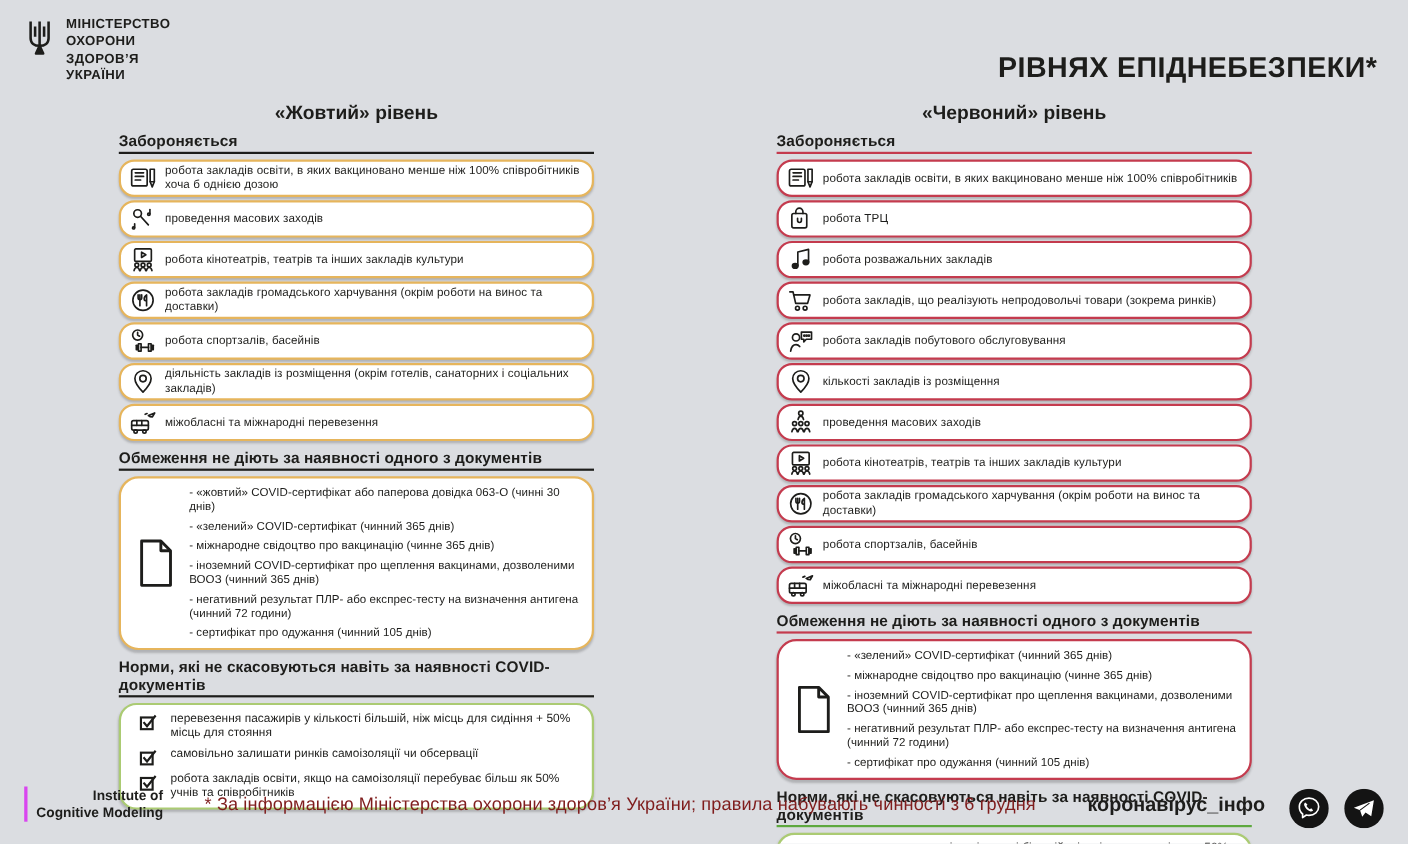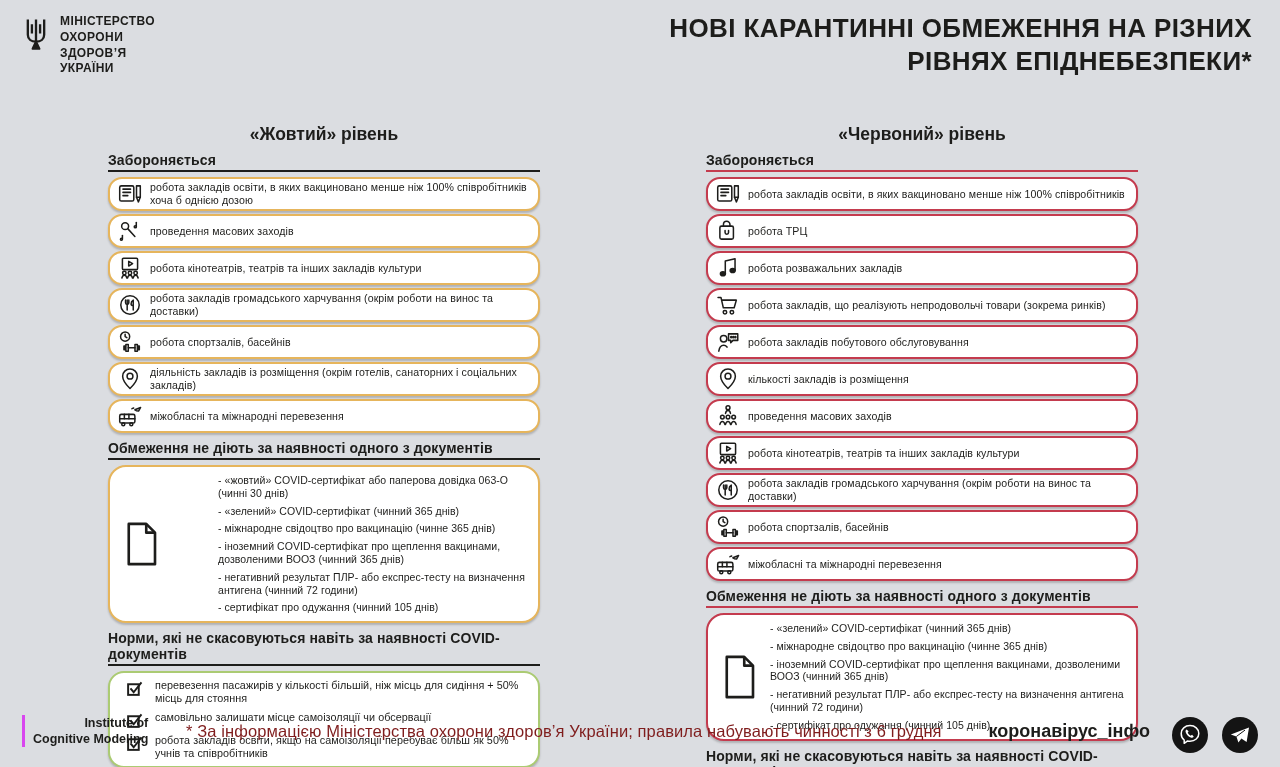--- a/index.html
+++ b/index.html
@@ -10,21 +10,21 @@
   }
   
   .logo{position:absolute;top:14px;left:22px;display:flex;gap:10px;align-items:flex-start;}
   .logo .emblem{width:28px;height:46px;display:block;}
   .logo-text{font-weight:700;font-size:12px;line-height:1.32;letter-spacing:.4px;}
   .main-title{
     position:absolute;top:12px;right:28px;margin:0;text-align:right;
     font-size:26px;line-height:1.27;font-weight:700;letter-spacing:.4px;
   }
   
-  .column{position:absolute;top:92px;width:432px;margin-top:32px;}
+  .column{position:absolute;top:92px;width:432px;}
   #col-0{left:108px;}
   #col-1{left:706px;}
   .col-header{margin:0 0 6px 0;text-align:center;font-size:17.5px;font-weight:700;}
   .section-title{
     font-size:14px;font-weight:700;padding-bottom:2px;margin:7px 0 5px 0;
     border-bottom:2.5px solid #1d1d1b;letter-spacing:.1px;
   }
   .items{display:flex;flex-direction:column;gap:3px;}
   .item{
     display:flex;align-items:center;background:#fff;border:2px solid;
@@ -70,21 +70,21 @@
       </svg></span>
   <div class="logo-text">
     <div>МІНІСТЕРСТВО</div>
     <div>ОХОРОНИ</div>
     <div>ЗДОРОВ’Я</div>
     <div>УКРАЇНИ</div>
   </div>
 </div>
 
 <h1 class="main-title">
-  <span>НОВІ КАРАНТИННІ ОБМЕЖЕННЯ НА РІЗНИХ</span><br>
+  <br>
   <span>РІВНЯХ ЕПІДНЕБЕЗПЕКИ*</span>
 </h1>
 
 <section class="column" id="col-0">
   <h2 class="col-header">«Жовтий» рівень</h2>
   <div class="section-title" style="border-bottom-color: rgb(29, 29, 27);">Забороняється</div>
   <div class="items">
       <div class="item" style="border-color: rgb(230, 181, 92);">
         <span class="icon">
           <svg width="26" height="26" viewBox="0 0 24 24" fill="none" stroke="#1d1d1b" stroke-width="1.4" stroke-linecap="round" stroke-linejoin="round">
@@ -165,21 +165,21 @@
             <path d="M2.5 14.5h14"></path>
             <path d="M6.8 10.5v4M11 10.5v4"></path>
             <circle cx="5.8" cy="19.6" r="1.4"></circle>
             <circle cx="13.2" cy="19.6" r="1.4"></circle>
           </svg>
         </span>
         <span class="txt">міжобласні та міжнародні перевезення</span>
       </div>
     </div>
   <div class="section-title" style="border-bottom-color: rgb(29, 29, 27);">Обмеження не діють за наявності одного з документів</div>
-  <div class="docs-box" style="border-color: rgb(230, 181, 92); gap: 46px;">
+  <div class="docs-box" style="border-color: rgb(230, 181, 92);">
       <span class="icon">
         <svg width="42" height="50" viewBox="0 0 24 28" fill="none" stroke="#1d1d1b" stroke-width="1.5" stroke-linejoin="round">
           <path d="M5 2.5h10l5 5v18H5z"></path>
           <path d="M15 2.5v5h5"></path>
         </svg>
       </span>
       <div class="docs-list">
         <div class="doc-line">- «жовтий» COVID-сертифікат або паперова довідка 063-О (чинні 30 днів)</div>
         <div class="doc-line">- «зелений» COVID-сертифікат (чинний 365 днів)</div>
         <div class="doc-line">- міжнародне свідоцтво про вакцинацію (чинне 365 днів)</div>
@@ -199,21 +199,21 @@
         </span>
         <span class="txt">перевезення пасажирів у кількості більшій, ніж місць для сидіння + 50% місць для стояння</span>
       </div>
       <div class="norm">
         <span class="cb">
           <svg width="17" height="17" viewBox="0 0 20 20" fill="none" stroke="#1d1d1b" stroke-width="2.3" stroke-linecap="square">
             <rect x="2.5" y="5" width="12.5" height="12.5"></rect>
             <path d="M6 10.8l3 3.6L17.5 3.8"></path>
           </svg>
         </span>
-        <span class="txt">самовільно залишати місце самоізоляції чи обсервації</span>
+        <span class="txt">самовільно залишати ринків самоізоляції чи обсервації</span>
       </div>
       <div class="norm">
         <span class="cb">
           <svg width="17" height="17" viewBox="0 0 20 20" fill="none" stroke="#1d1d1b" stroke-width="2.3" stroke-linecap="square">
             <rect x="2.5" y="5" width="12.5" height="12.5"></rect>
             <path d="M6 10.8l3 3.6L17.5 3.8"></path>
           </svg>
         </span>
         <span class="txt">робота закладів освіти, якщо на самоізоляції перебуває більш як 50% учнів та співробітників</span>
       </div>

